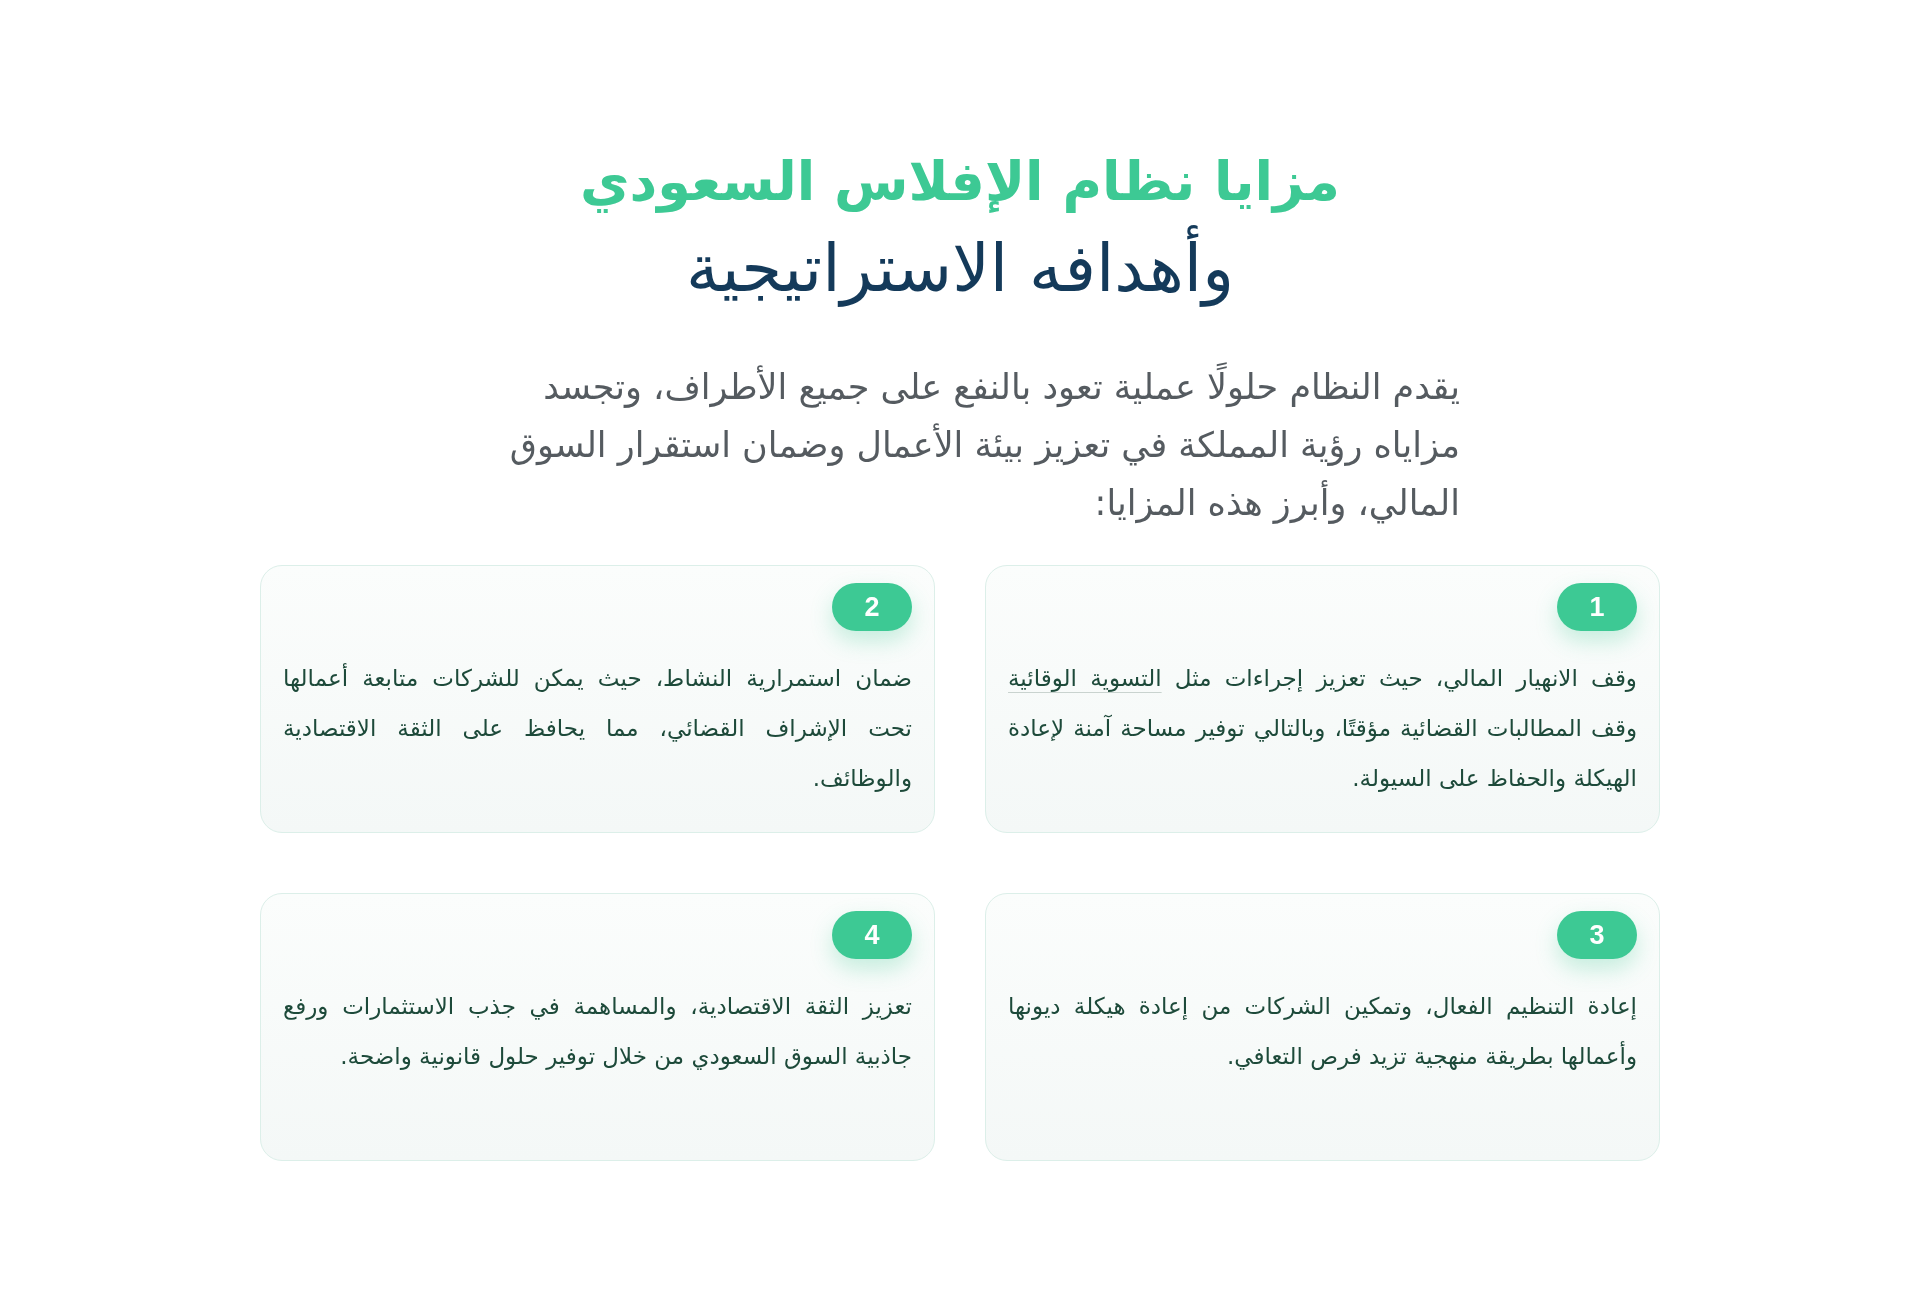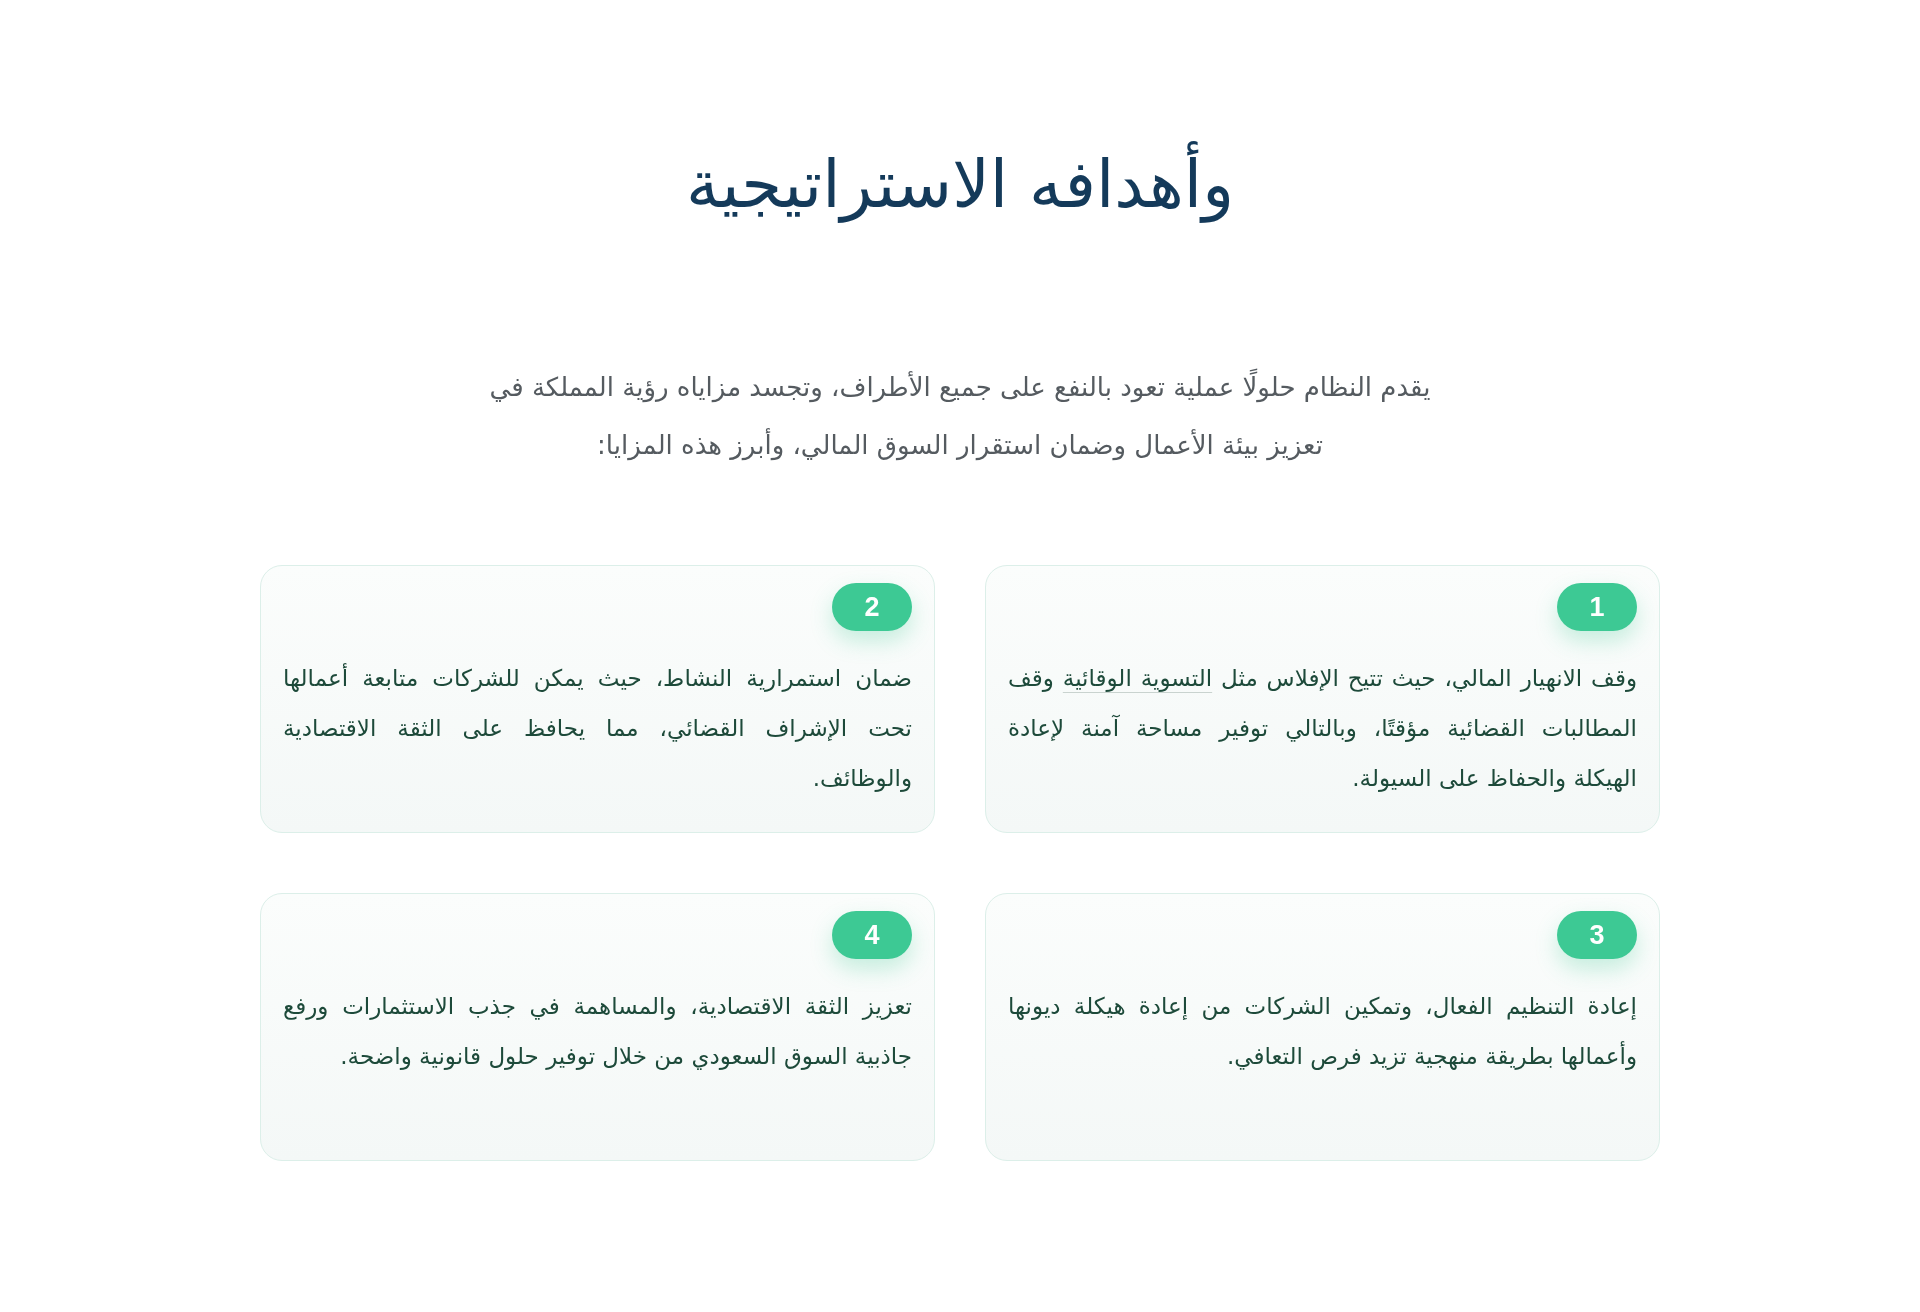--- a/index.html
+++ b/index.html
@@ -35,23 +35,22 @@
       color: #143a5a;
       font-size: 66px;
       font-weight: normal;
       line-height: 90px;
     }
     .intro {
       position: absolute;
       top: 358px;
       left: 460px;
       width: 1000px;
-      text-align: center;
       color: #555b60;
-      font-size: 26px;
+      font-size: 35px;
       line-height: 58px;
     }
     .cards {
       position: absolute;
       top: 565px;
       left: 260px;
       width: 1400px;
       display: grid;
       grid-template-columns: 675px 675px;
       column-gap: 50px;
@@ -98,31 +97,32 @@
       text-underline-offset: 6px;
     }
   </style>
 </head>
 <body>
 
 <div class="page">
 
   <header class="heading">
     <h1>
+      <span class="title-line-1">مزايا نظام الإفلاس السعودي</span>
       <span class="title-line-2">وأهدافه الاستراتيجية</span>
     </h1>
   </header>
 
   <p class="intro">يقدم النظام حلولًا عملية تعود بالنفع على جميع الأطراف، وتجسد مزاياه رؤية المملكة في تعزيز بيئة الأعمال وضمان استقرار السوق المالي، وأبرز هذه المزايا:</p>
 
   <section class="cards">
 
     <article class="card">
       <div class="badge">1</div>
-      <p class="card-text"><span>وقف الانهيار المالي، حيث تتيح الإفلاس مثل </span><a href="#">التسوية الوقائية</a><span> وقف المطالبات القضائية مؤقتًا، وبالتالي توفير مساحة آمنة لإعادة الهيكلة والحفاظ على السيولة.</span></p>
+      <p class="card-text"><span>وقف الانهيار المالي، حيث تعزيز إجراءات مثل </span><a href="#">التسوية الوقائية</a><span> وقف المطالبات القضائية مؤقتًا، وبالتالي توفير مساحة آمنة لإعادة الهيكلة والحفاظ على السيولة.</span></p>
     </article>
 
     <article class="card">
       <div class="badge">2</div>
       <p class="card-text">ضمان استمرارية النشاط، حيث يمكن للشركات متابعة أعمالها تحت الإشراف القضائي، مما يحافظ على الثقة الاقتصادية والوظائف.</p>
     </article>
 
     <article class="card">
       <div class="badge">3</div>
       <p class="card-text">إعادة التنظيم الفعال، وتمكين الشركات من إعادة هيكلة ديونها وأعمالها بطريقة منهجية تزيد فرص التعافي.</p>

